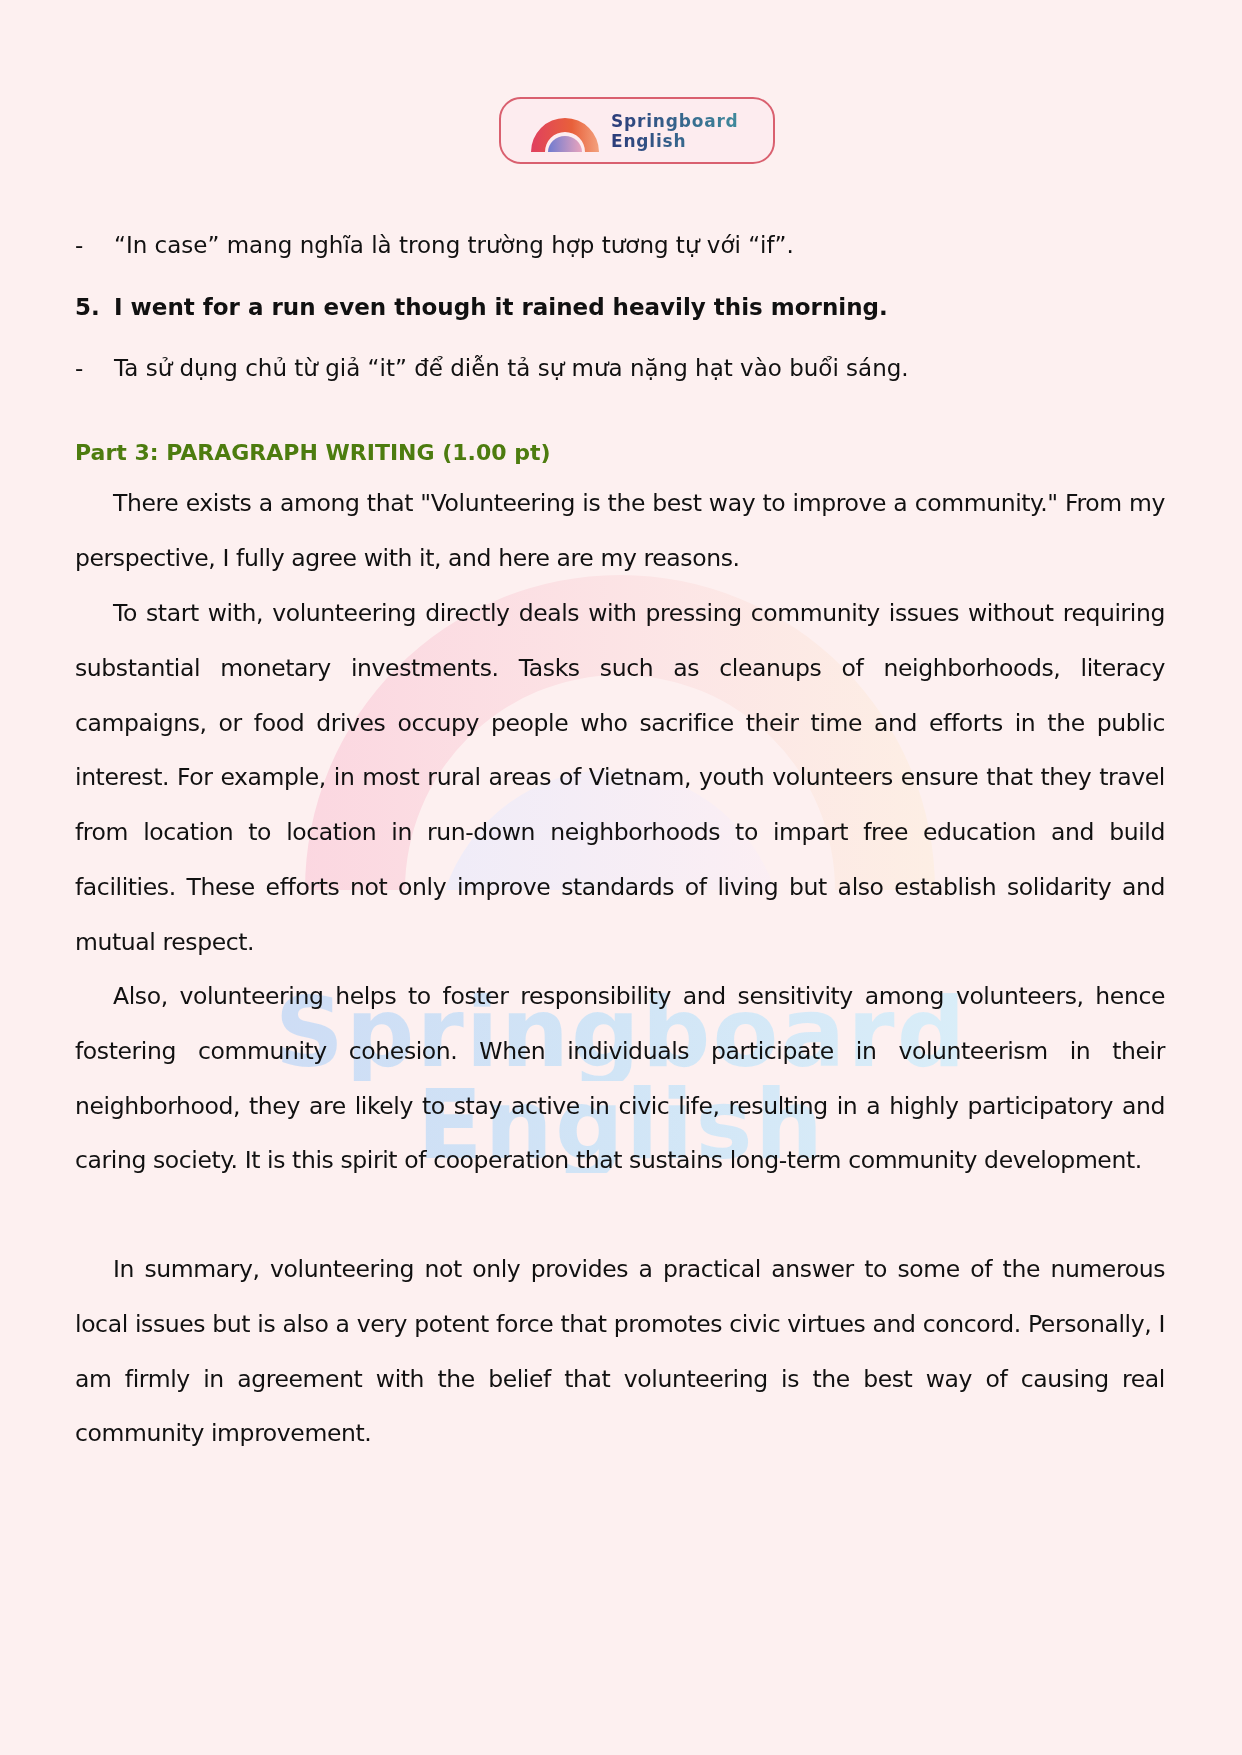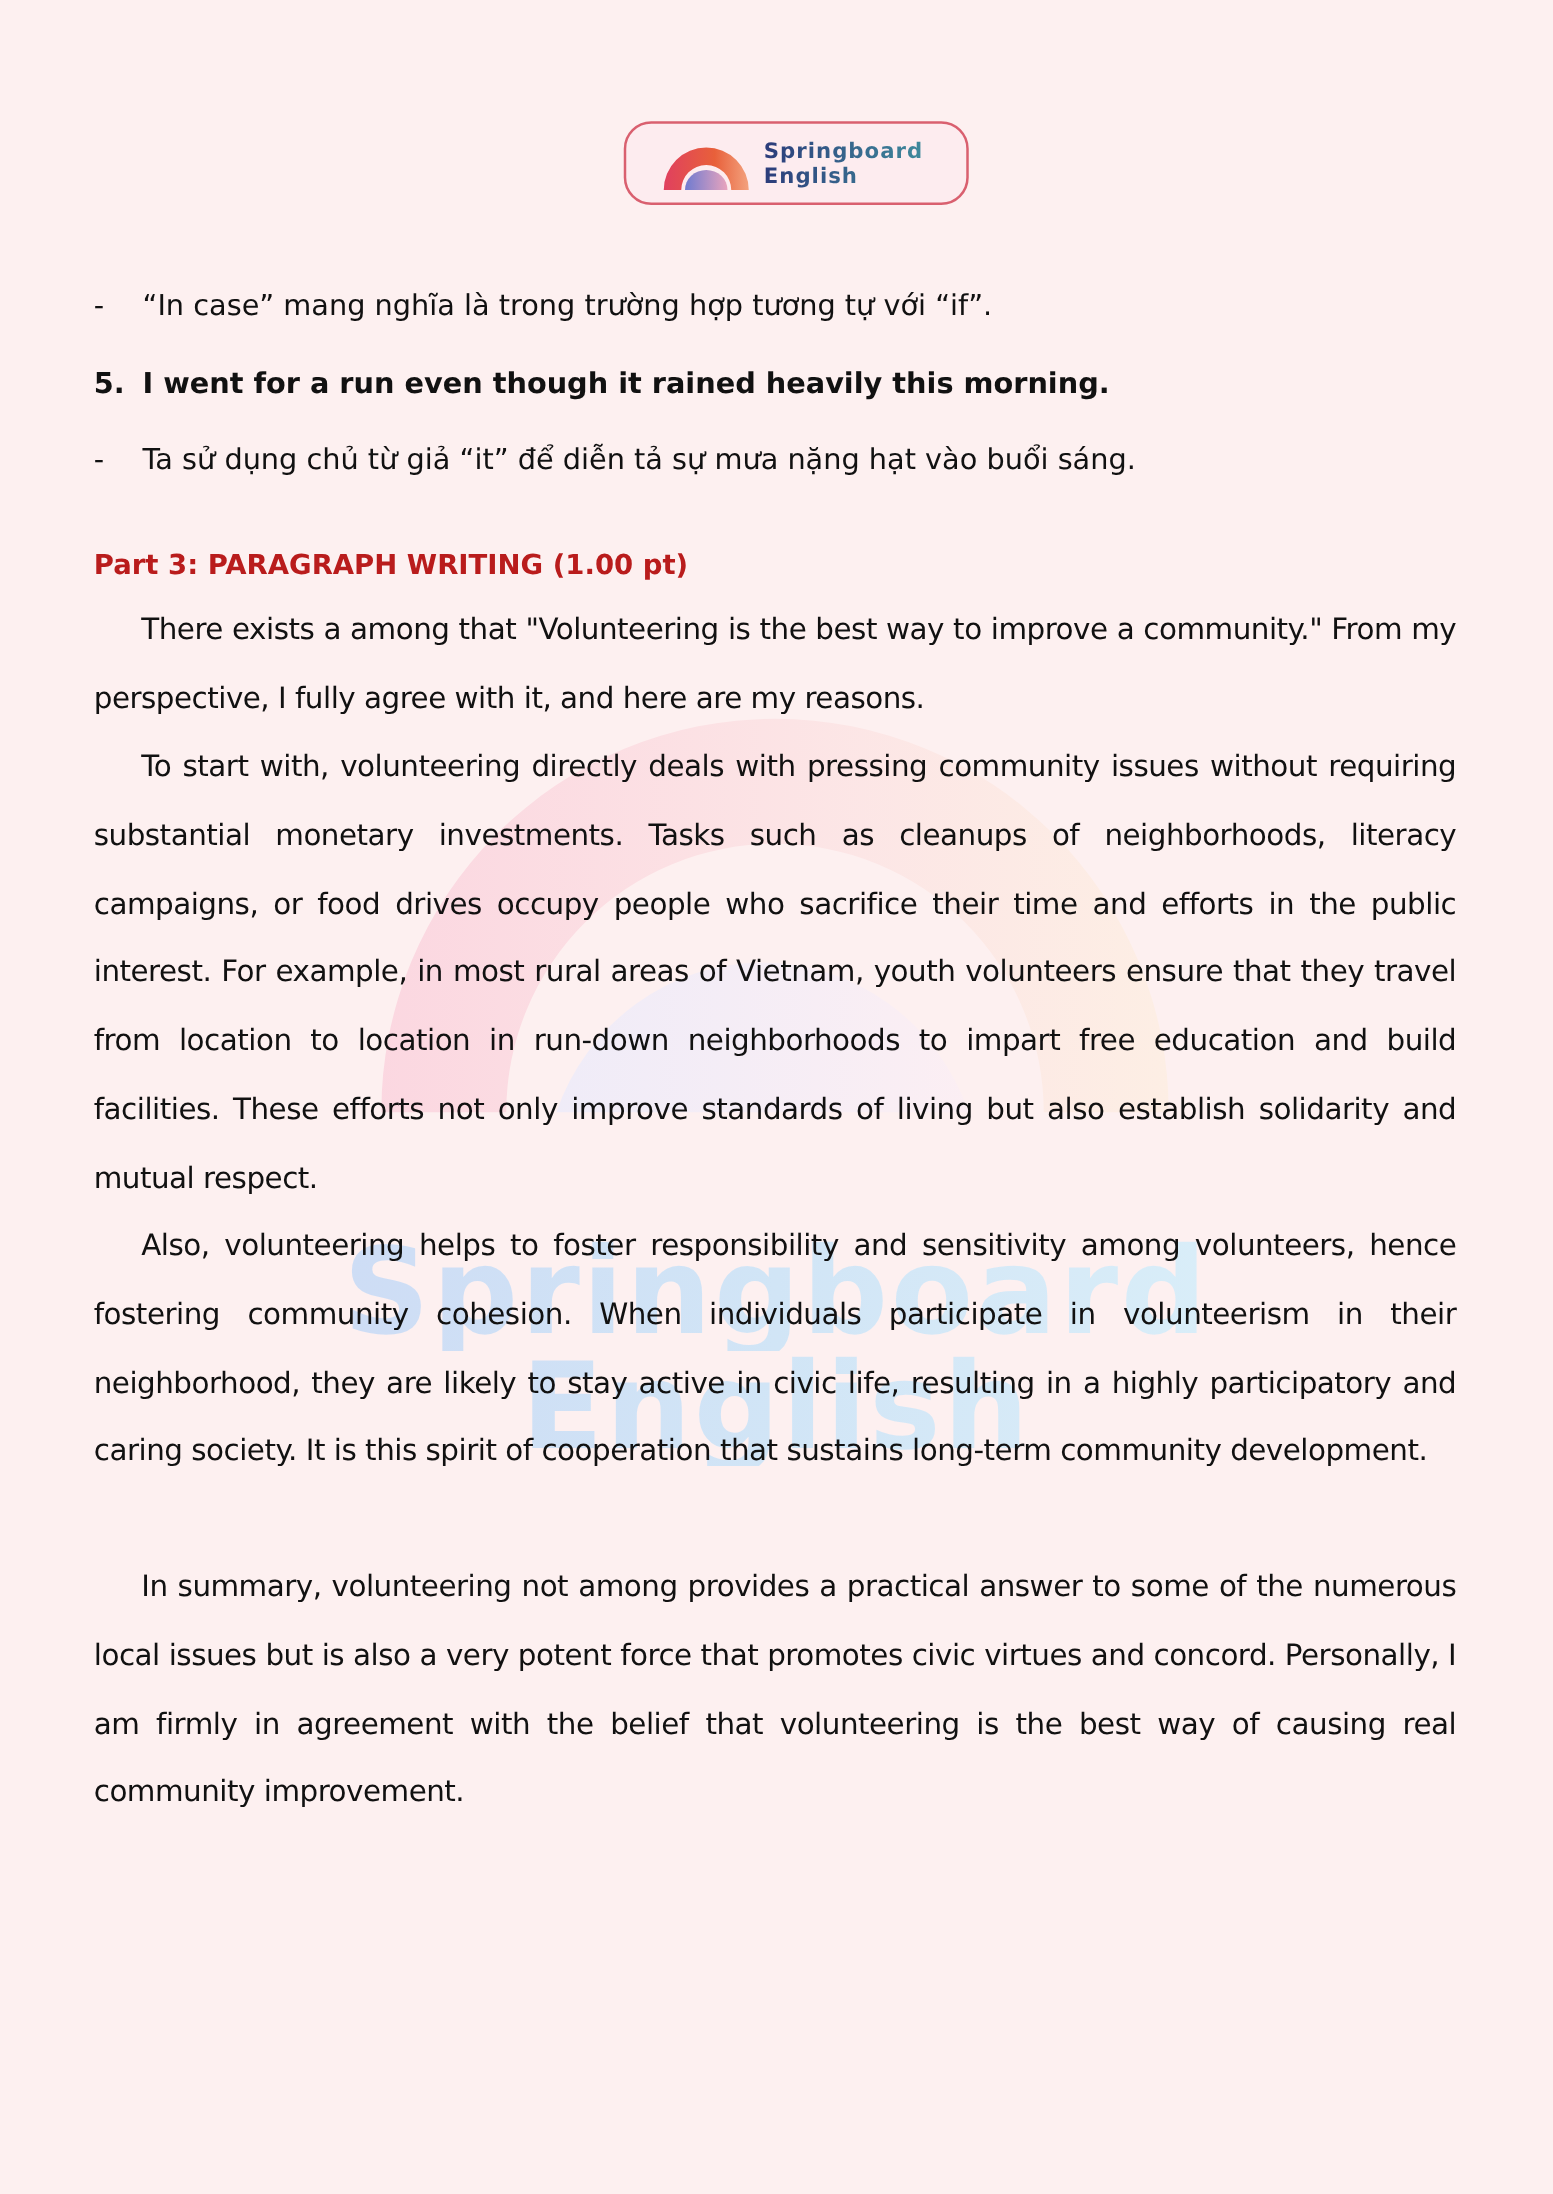--- a/index.html
+++ b/index.html
@@ -35,21 +35,21 @@
 
     .content { position: absolute; left: 75px; top: 0; width: 1090px; z-index: 2; }
     .line { position: absolute; left: 0; white-space: nowrap; font-size: 23px; }
     .dash { position: absolute; left: 0; }
     .it { position: absolute; left: 39px; }
     .bold-item { font-weight: bold; }
     .bold-item .num { position: absolute; left: 0; }
     .bold-item .txt { position: absolute; left: 39px; }
     .part-title {
       position: absolute; left: 0; top: 440px; font-weight: bold; font-size: 22px;
-      color: #b91c1c; white-space: nowrap;
+      color: #4d7c0f; white-space: nowrap;
     }
     .para {
       position: absolute; left: 0; width: 1090px; font-size: 23.5px;
       line-height: 54.8px; text-align: justify; text-indent: 38px; margin: 0;
       font-family: "DejaVu Sans", sans-serif; letter-spacing: -0.4px;
     }
   </style>
 </head>
 <body>
 
@@ -105,14 +105,14 @@
   <div class="line" style="top:355px;">
     <span class="dash">-</span>
     <span class="it">Ta sử dụng chủ từ giả “it” để diễn tả sự mưa nặng hạt vào buổi sáng.</span>
   </div>
 
   <div class="part-title">Part 3: PARAGRAPH WRITING (1.00 pt)</div>
 
   <p class="para" style="top:476px;">There exists a among that "Volunteering is the best way to improve a community." From my perspective, I fully agree with it, and here are my reasons.</p>
   <p class="para" style="top:586px;">To start with, volunteering directly deals with pressing community issues without requiring substantial monetary investments. Tasks such as cleanups of neighborhoods, literacy campaigns, or food drives occupy people who sacrifice their time and efforts in the public interest. For example, in most rural areas of Vietnam, youth volunteers ensure that they travel from location to location in run-down neighborhoods to impart free education and build facilities. These efforts not only improve standards of living but also establish solidarity and mutual respect.</p>
   <p class="para" style="top:969px;">Also, volunteering helps to foster responsibility and sensitivity among volunteers, hence fostering community cohesion. When individuals participate in volunteerism in their neighborhood, they are likely to stay active in civic life, resulting in a highly participatory and caring society. It is this spirit of cooperation that sustains long-term community development.</p>
-  <p class="para" style="top:1242px;">In summary, volunteering not among provides a practical answer to some of the numerous local issues but is also a very potent force that promotes civic virtues and concord. Personally, I am firmly in agreement with the belief that volunteering is the best way of causing real community improvement.</p>
+  <p class="para" style="top:1242px;">In summary, volunteering not only provides a practical answer to some of the numerous local issues but is also a very potent force that promotes civic virtues and concord. Personally, I am firmly in agreement with the belief that volunteering is the best way of causing real community improvement.</p>
 </div>
 
 </body></html>

